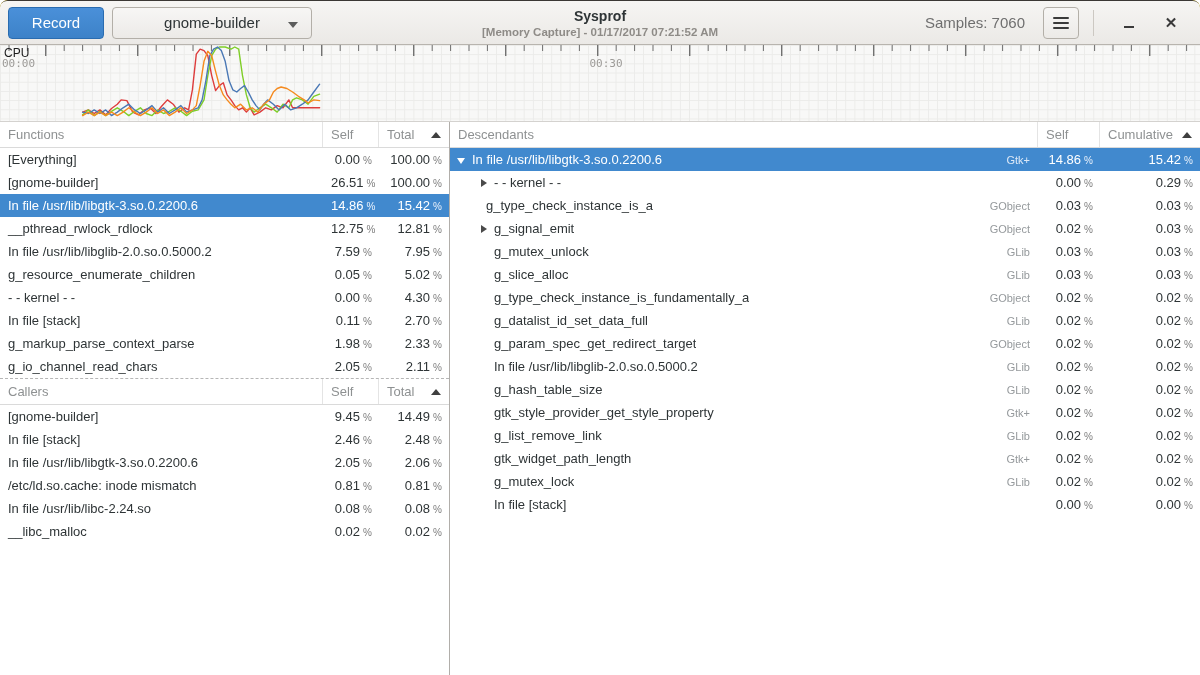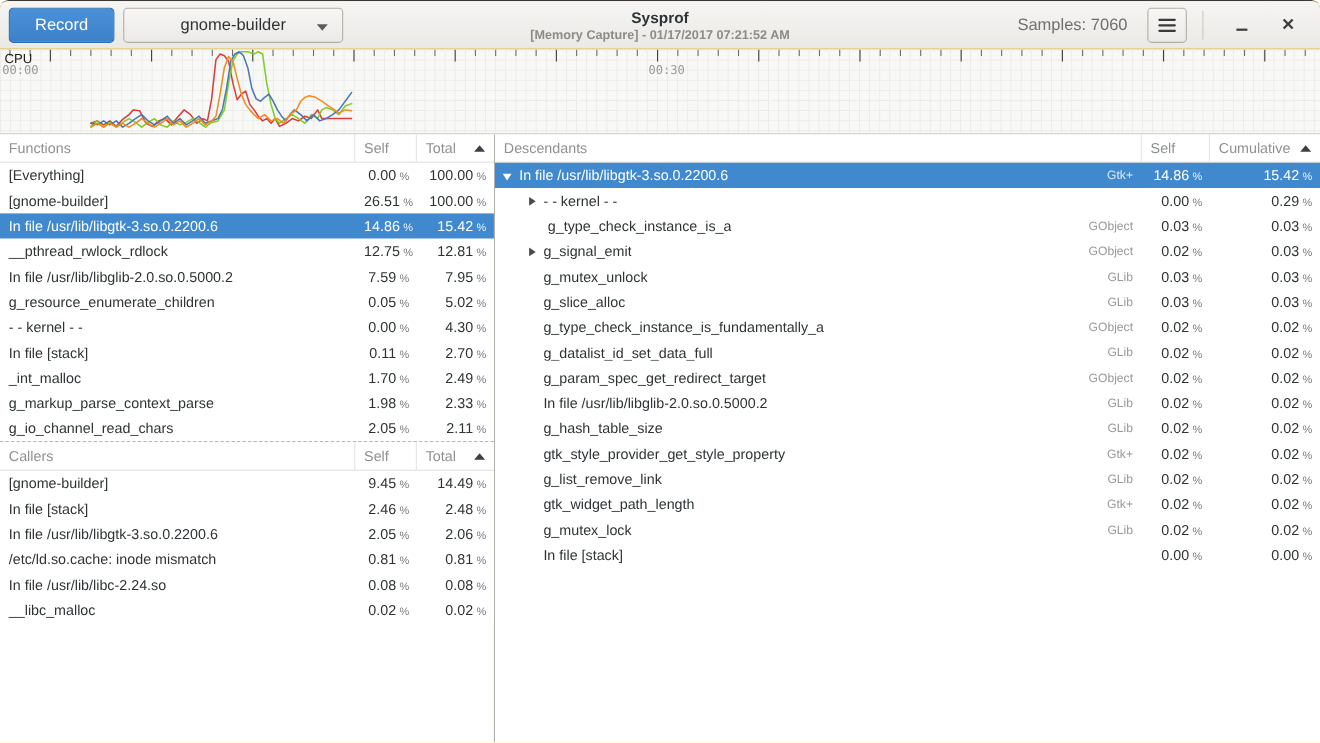--- a/index.html
+++ b/index.html
@@ -237,25 +237,20 @@
             <div class="cell name">- - kernel - -</div>
             <div class="cell num self"><span>0.00</span><span class="sign">%</span></div>
             <div class="cell num total"><span>4.30</span><span class="sign">%</span></div>
           </div>
           <div class="trow">
             <div class="cell name">In file [stack]</div>
             <div class="cell num self"><span>0.11</span><span class="sign">%</span></div>
             <div class="cell num total"><span>2.70</span><span class="sign">%</span></div>
           </div>
           <div class="trow">
-            <div class="cell name">_int_malloc</div>
-            <div class="cell num self"><span>1.70</span><span class="sign">%</span></div>
-            <div class="cell num total"><span>2.49</span><span class="sign">%</span></div>
-          </div>
-          <div class="trow">
             <div class="cell name">g_markup_parse_context_parse</div>
             <div class="cell num self"><span>1.98</span><span class="sign">%</span></div>
             <div class="cell num total"><span>2.33</span><span class="sign">%</span></div>
           </div>
           <div class="trow">
             <div class="cell name">g_io_channel_read_chars</div>
             <div class="cell num self"><span>2.05</span><span class="sign">%</span></div>
             <div class="cell num total"><span>2.11</span><span class="sign">%</span></div>
           </div>
         </div>
@@ -323,21 +318,21 @@
           </div>
           <div class="trow">
             <div class="cell name tree" style="padding-left:27px">
               <span class="expander right"></span>
               <span class="fname">- - kernel - -</span>
             </div>
             <div class="cell num dself"><span>0.00</span><span class="sign">%</span></div>
             <div class="cell num dcum"><span>0.29</span><span class="sign">%</span></div>
           </div>
           <div class="trow">
-            <div class="cell name tree" style="padding-left:31px">
+            <div class="cell name tree" style="padding-left:19px">
               <span class="expander"></span>
               <span class="fname">g_type_check_instance_is_a</span>
               <span class="badge">GObject</span>
             </div>
             <div class="cell num dself"><span>0.03</span><span class="sign">%</span></div>
             <div class="cell num dcum"><span>0.03</span><span class="sign">%</span></div>
           </div>
           <div class="trow">
             <div class="cell name tree" style="padding-left:27px">
               <span class="expander right"></span>

